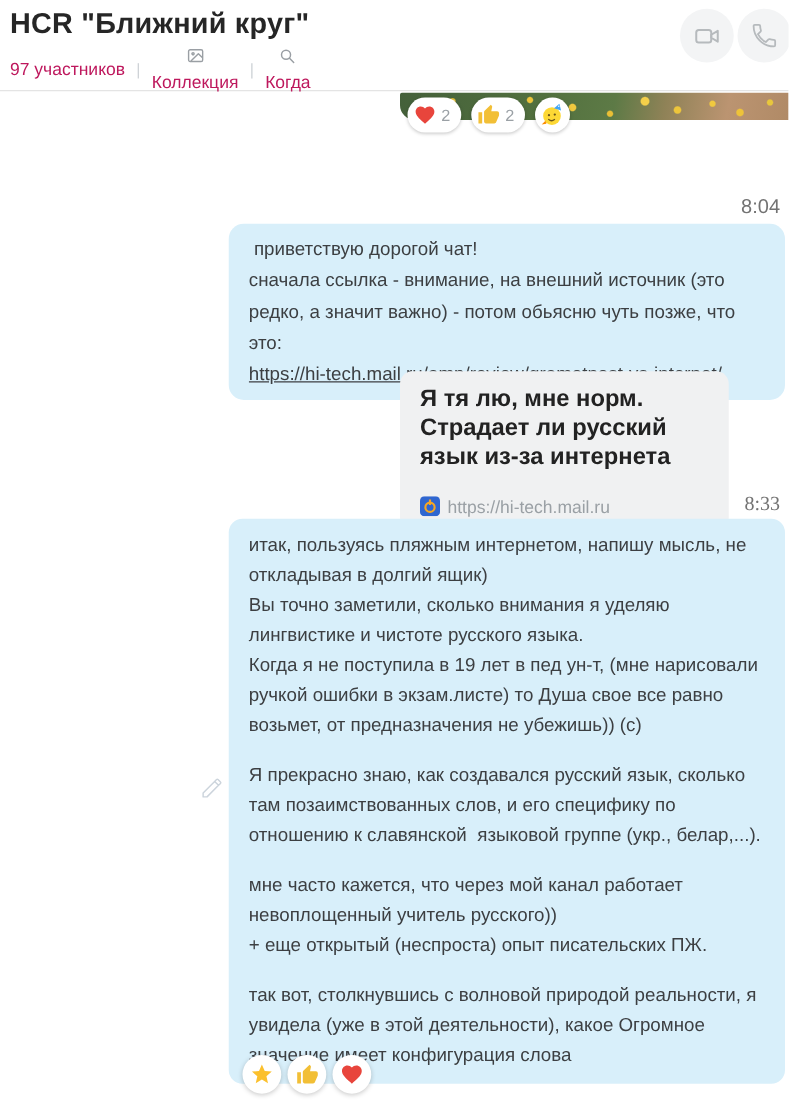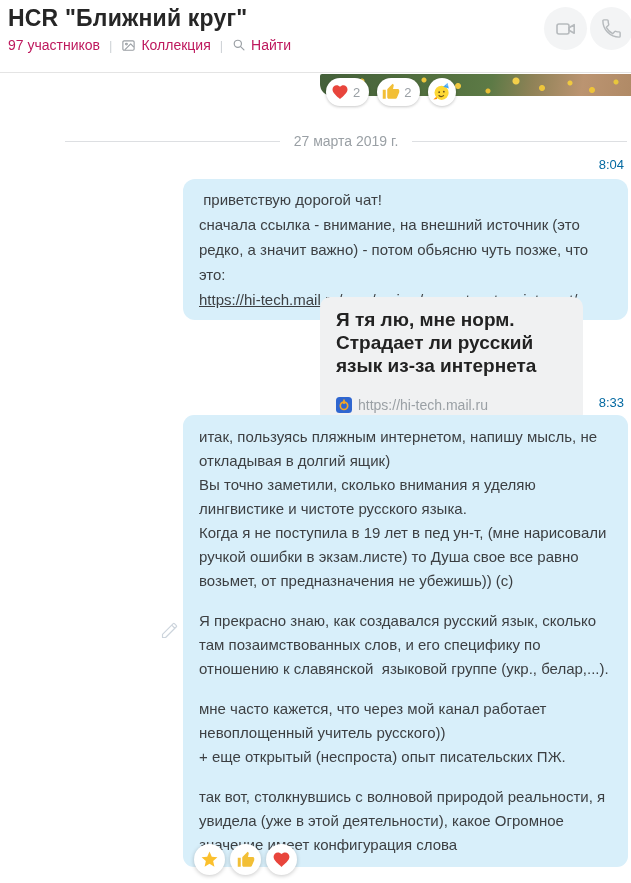--- a/index.html
+++ b/index.html
@@ -5,21 +5,21 @@
   * { box-sizing: border-box; margin: 0; padding: 0; }
   html,body { background:#fff; }
   body { font-family: "Liberation Sans", "DejaVu Sans", sans-serif; }
   .screen { position:relative; width:631px; height:883px; background:#fff; overflow:hidden; }
 
   
   .header { position:absolute; left:0; top:0; width:631px; height:73px; background:#fff; border-bottom:1px solid #e4e4e4; z-index:5; }
   .chat-title { position:absolute; left:8px; top:5px; font-size:23px; font-weight:bold; color:#262626; letter-spacing:.2px; }
   .sub-row { position:absolute; left:8px; top:37px; display:flex; align-items:center; gap:9px; font-size:14px; color:#8e9297; }
   .sub-item { display:flex; align-items:center; gap:5px; color:#be185d; }
-  .sub-item.link { cursor:pointer; }
+  .sub-item.link { cursor:pointer;flex-direction:column; }
   .pipe { color:#cfd3d7; font-size:13px; }
   .round-btn { position:absolute; top:7px; width:43px; height:43px; border-radius:50%; background:#f3f4f5; display:flex; align-items:center; justify-content:center; cursor:pointer; }
   .round-btn.video { left:544px; }
   .round-btn.phone { left:590px; }
 
   
   .photo-strip { position:absolute; left:320px; top:74px; width:311px; height:22px; border-radius:2px 0 0 12px; cursor:pointer;
     background-image:
       radial-gradient(circle at 14px 13px, #e8c73c 0 2.5px, transparent 3.5px),
       radial-gradient(circle at 42px 7px,  #eec339 0 2px,   transparent 3px),
@@ -36,23 +36,23 @@
   }
   .photo-reactions { position:absolute; left:326px; top:78px; display:flex; align-items:center; gap:8px; z-index:6; }
   .pill { height:28px; border-radius:14px; background:#fff; box-shadow:0 1px 3px rgba(0,0,0,.22); display:flex; align-items:center; gap:4px; padding:0 9px 0 5px; cursor:pointer; }
   .pill.circle { width:28px; padding:0; justify-content:center; }
   .pill .cnt { font-size:13px; color:#9aa0a5; }
 
   
   .date-divider { position:absolute; left:65px; right:4px; top:133px; display:flex; align-items:center; gap:14px; }
   .date-divider .line { flex:1; height:1px; background:#dddfe2; }
   .date-divider .lbl { font-size:14px; color:#9aa0a5; white-space:nowrap; }
-  .msg-time { position:absolute; right:7px; font-size:13px; color:#0369a1; }
+  .msg-time { position:absolute; right:7px; font-size:16px; color:#737373; }
   .time-1 { top:157px; }
-  .time-2 { top:395px; }
+  .time-2 { top:395px;font-family:Liberation Serif, serif; }
 
   
   .bubble { position:absolute; left:183px; width:445px; background:#d8effa; border-radius:12px; color:#3c3f42; font-size:15px; padding:8px 16px; }
   .bubble-1 { top:179px; line-height:25px; }
   .bubble-2 { top:415px; line-height:24px; padding-top:10px; padding-bottom:10px;border-radius:11px; }
   .pre { white-space:pre-wrap; }
   .bubble-2 p { margin:0 0 16px 0; white-space:pre-wrap; }
   .bubble-2 p:last-child { margin-bottom:0; }
   .msg-link { display:block; color:#3c3f42; text-decoration:underline; cursor:pointer; white-space:nowrap; overflow:hidden; }
 
@@ -90,21 +90,21 @@
         <span>Коллекция</span>
       </span>
       <span class="pipe">|</span>
       <span class="sub-item link">
         <svg class="icon" width="14" height="14" viewBox="0 0 24 24">
             <g fill="none" stroke="#9a9fa4" stroke-width="2" stroke-linecap="round">
               <circle cx="10" cy="10" r="6.2"></circle>
               <path d="M14.8 14.8L20.5 20.5"></path>
             </g>
           </svg>
-        <span>Найти</span>
+        <span>Когда</span>
       </span>
     </div>
     <div class="round-btn video">
       <svg class="icon" width="24" height="24" viewBox="0 0 24 24">
           <g fill="none" stroke="#b6babd" stroke-width="1.6" stroke-linejoin="round">
             <rect x="3" y="7" width="12" height="10" rx="2"></rect>
             <path d="M15 10.8L20.2 7.7v8.6L15 13.2z"></path>
           </g>
         </svg>
     </div>
@@ -136,25 +136,20 @@
         <circle cx="8.6" cy="12.2" r="1.1" fill="#6d551a"></circle>
         <circle cx="14.2" cy="11.6" r="1.1" fill="#6d551a"></circle>
         <path d="M8.3 16.2c1.6 1.5 3.9 1.5 5.6.2" stroke="#6d551a" stroke-width="1.3" fill="none" stroke-linecap="round"></path>
         <path d="M13.5 5.6L18.6 1.2l1.6 6.5z" fill="#42a5f5"></path>
         <circle cx="18" cy="3.6" r=".7" fill="#fff"></circle>
         <path d="M5.2 17.6L1.6 21l4.6-.6z" fill="#fb8c00"></path>
       </svg>
     </div>
   </div>
 
-  <div class="date-divider">
-    <span class="line"></span>
-    <span class="lbl">27 марта 2019 г.</span>
-    <span class="line"></span>
-  </div>
 
   <div class="msg-time time-1">8:04</div>
   <div class="bubble bubble-1">
     <span class="pre"> приветствую дорогой чат!
 сначала ссылка - внимание, на внешний источник (это редко, а значит важно) - потом обьясню чуть позже, что это:</span>
     <a class="msg-link">https://hi-tech.mail.ru/amp/review/gramotnost-vs-internet/</a>
   </div>
 
   <div class="preview-card">
     <div class="preview-title">Я тя лю, мне норм. Страдает ли русский язык из-за интернета</div>

